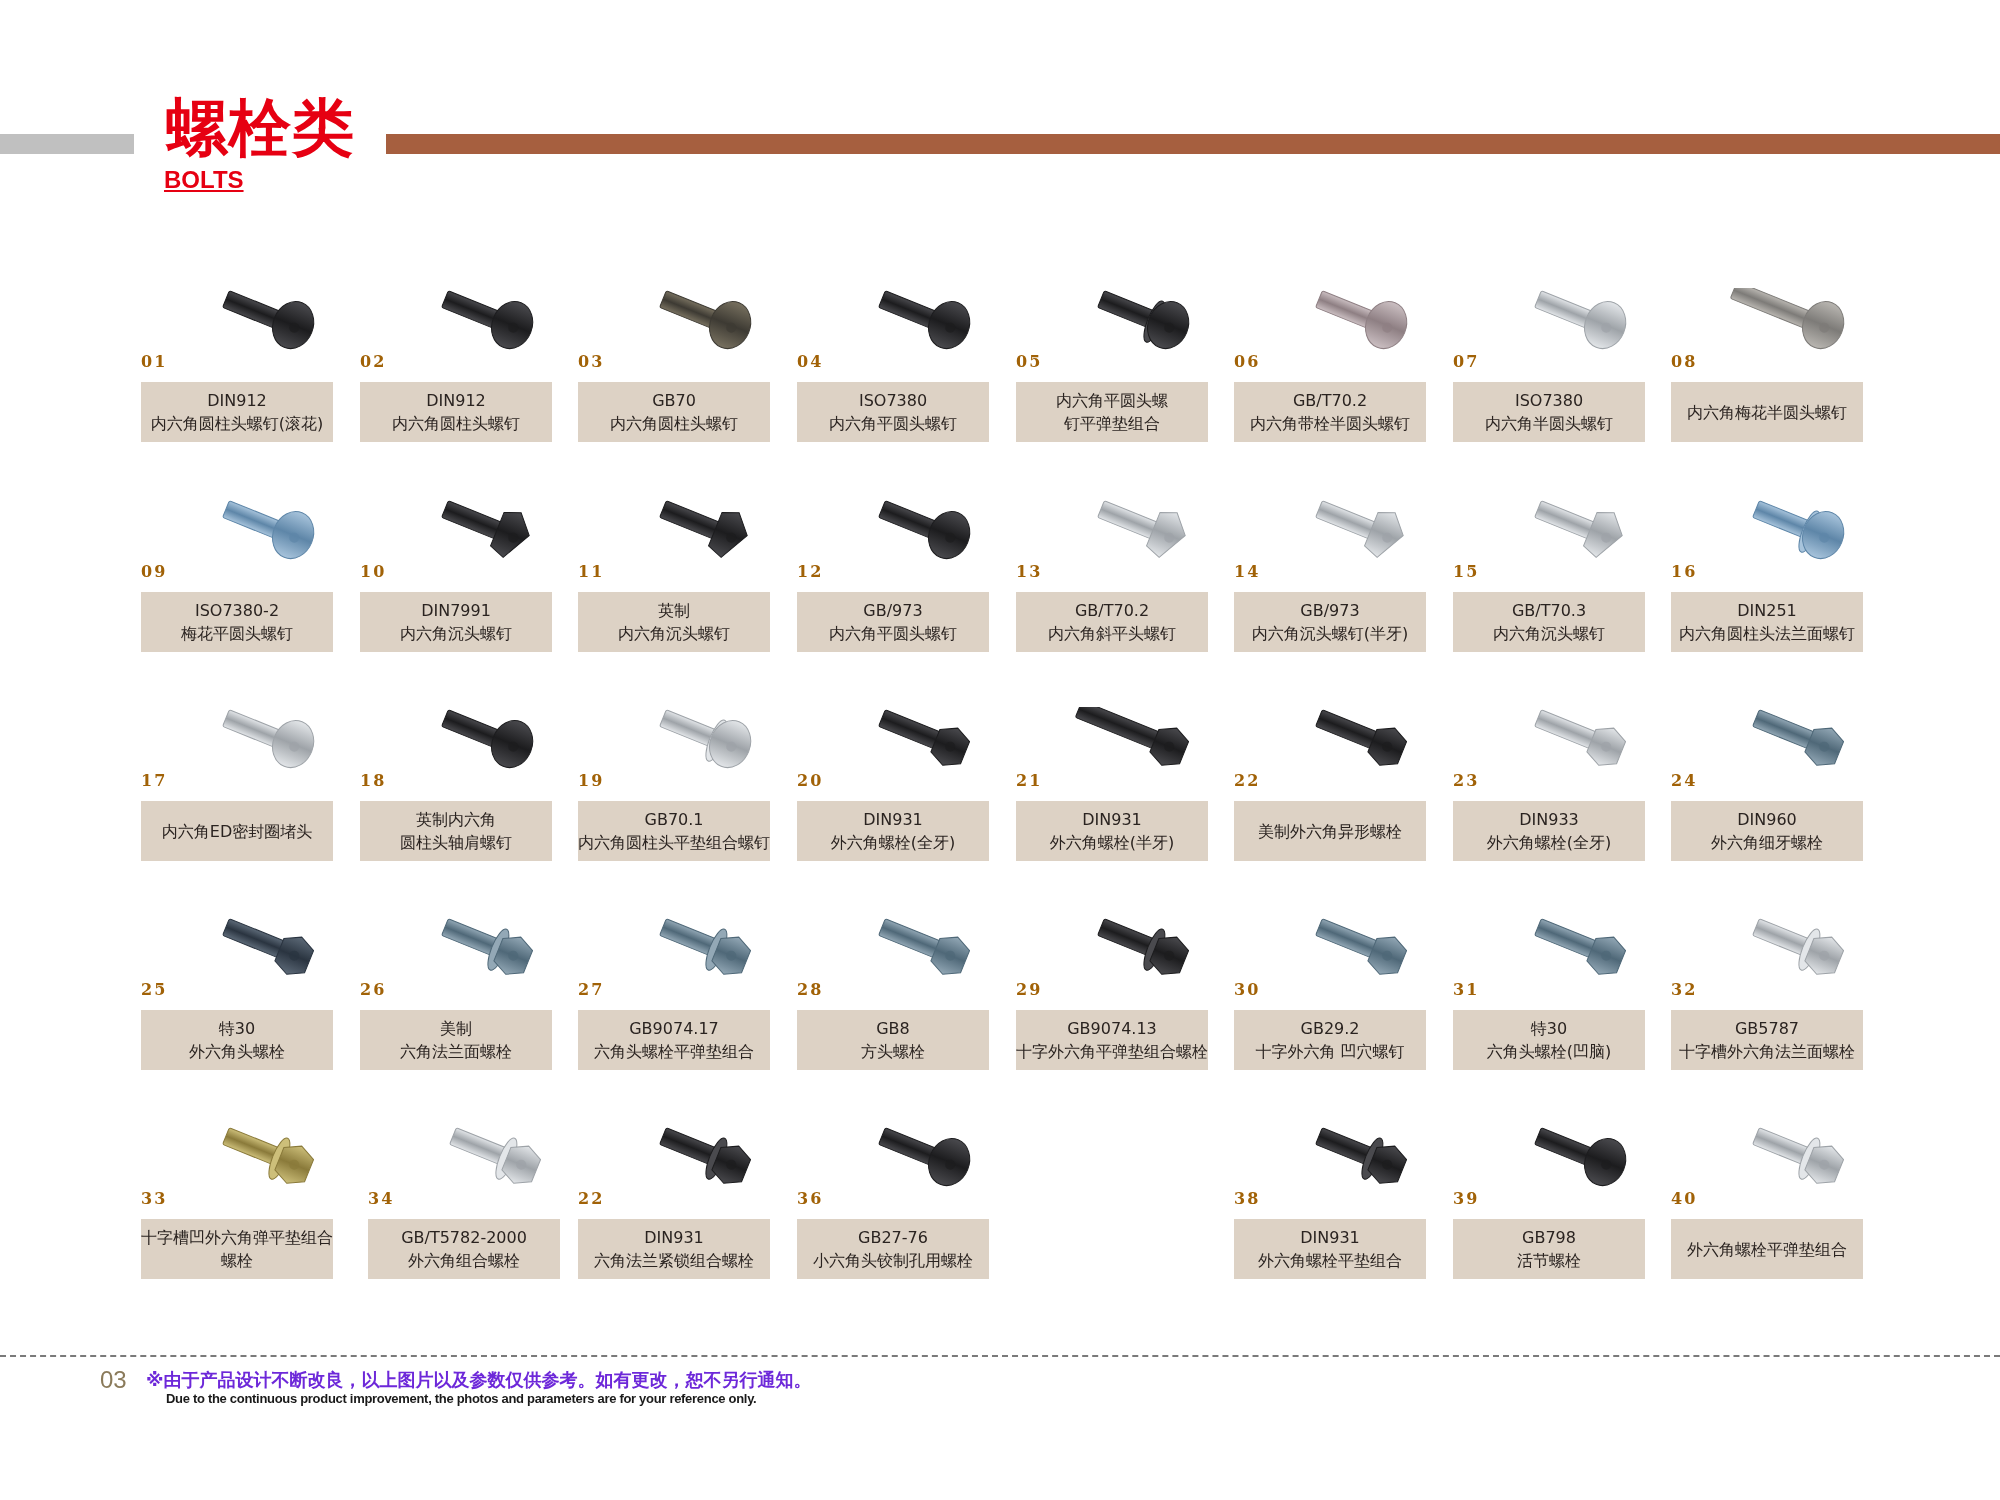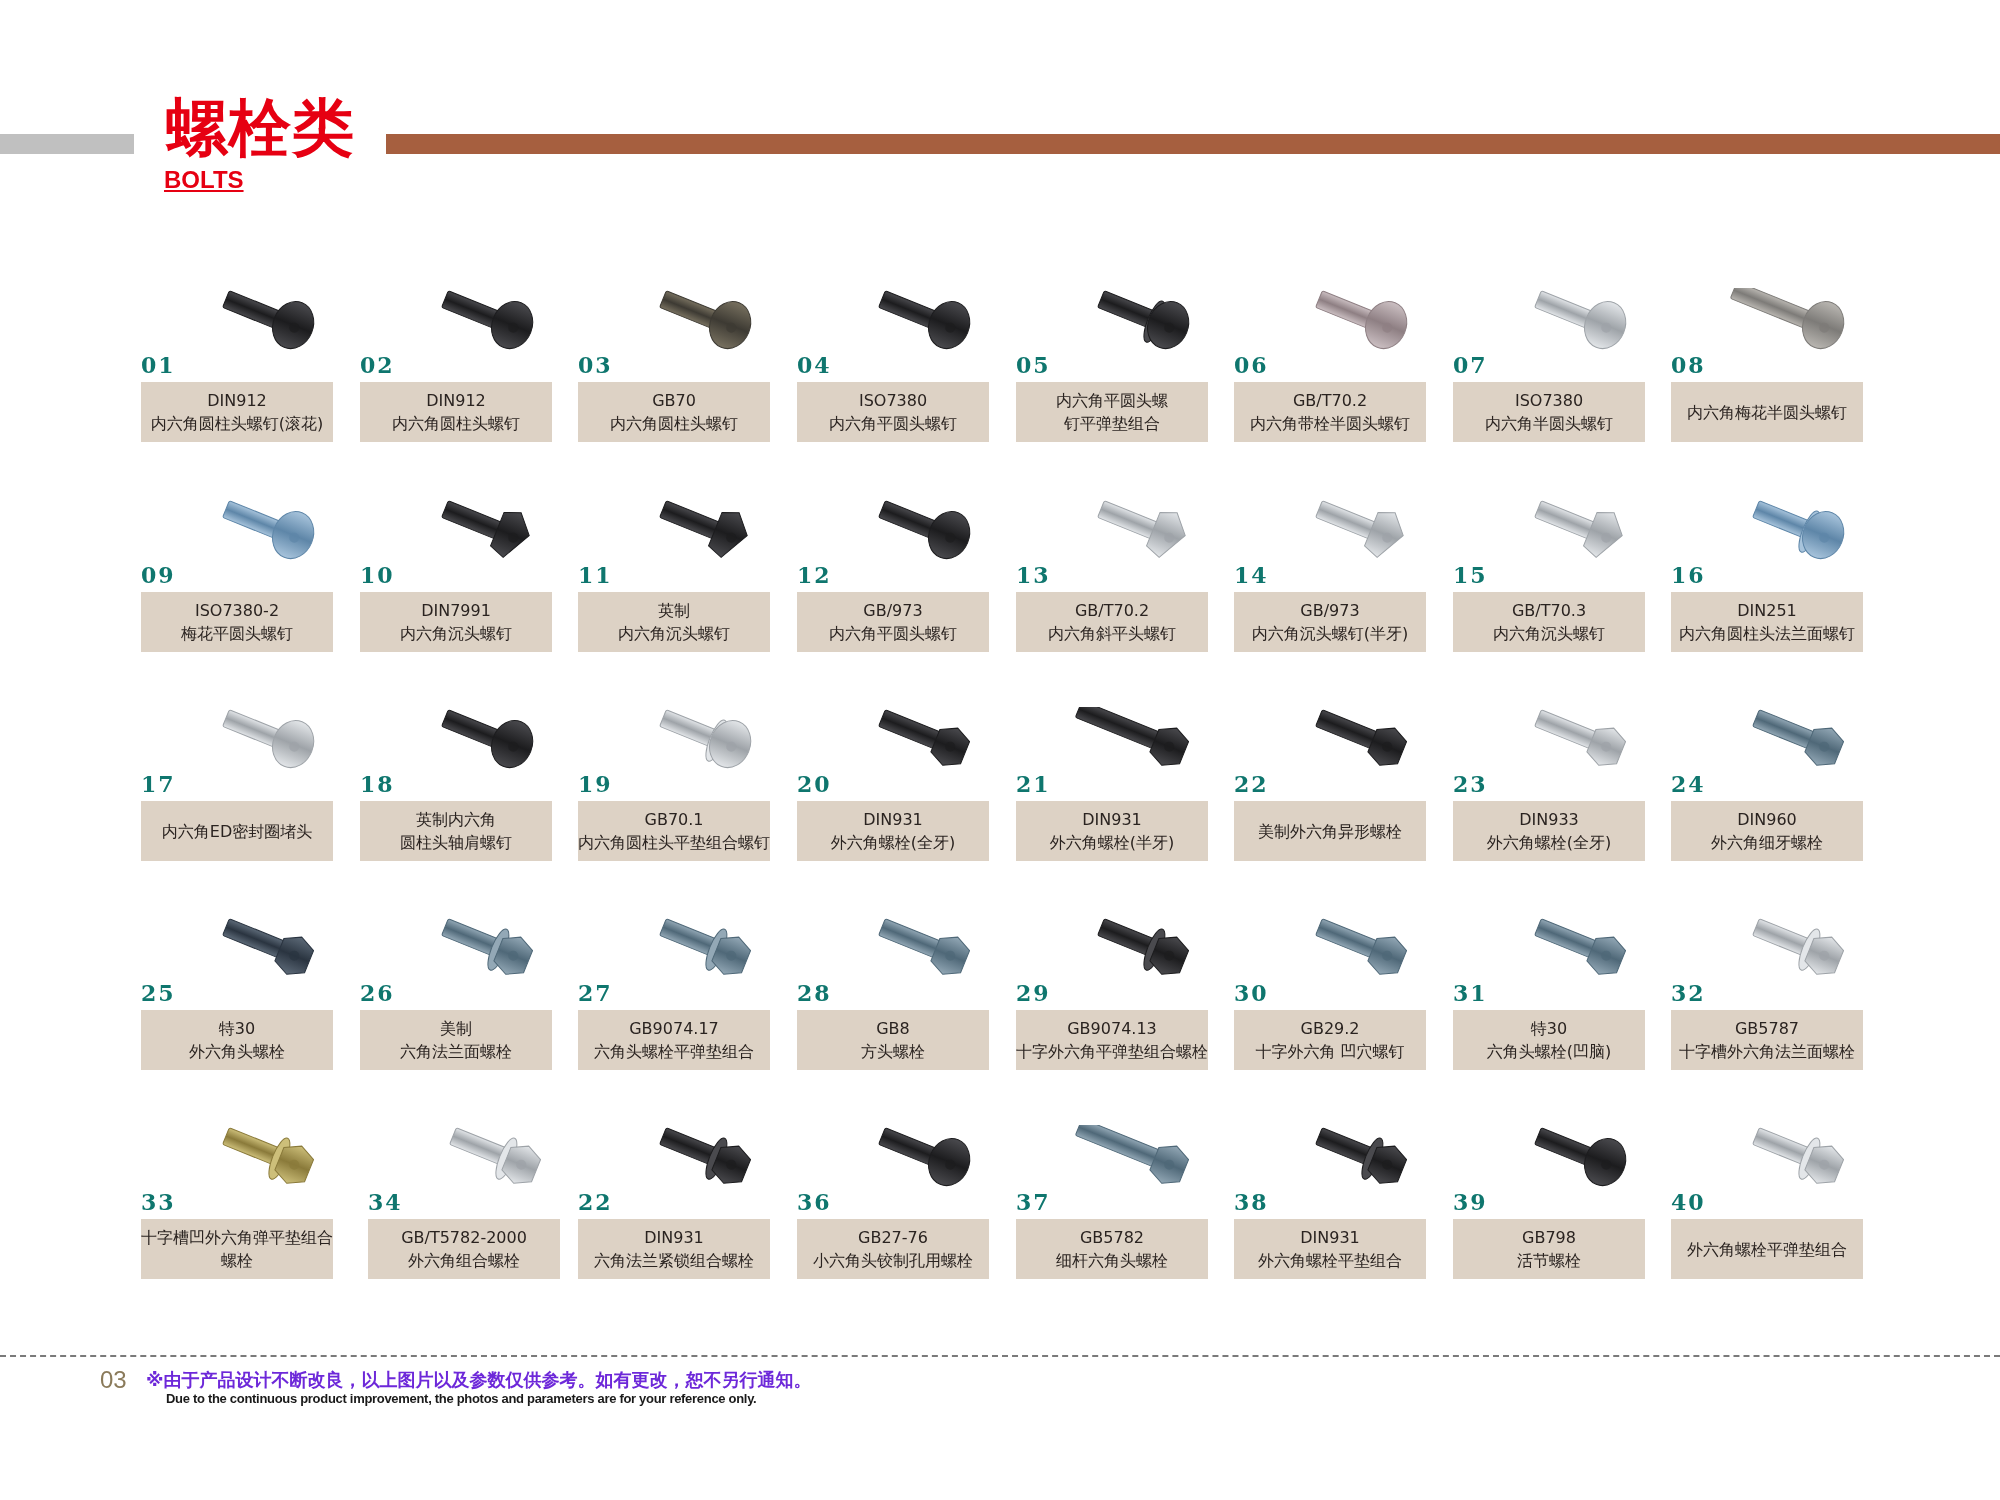--- a/index.html
+++ b/index.html
@@ -4,21 +4,21 @@
 <style>
   html, body { margin:0; padding:0; background:#ffffff; }
   body { width:2000px; height:1500px; position:relative; overflow:hidden;
          font-family:"DejaVu Sans", "Liberation Sans", sans-serif; color:#231815; }
   .bar-left { position:absolute; left:0; top:134px; width:134px; height:20px; background:#c0c0c0; }
   .bar-right { position:absolute; left:386px; top:134px; width:1614px; height:20px; background:#a65f3f; }
   .title-cn { position:absolute; left:166px; top:92px; font-size:62px; font-weight:bold; color:#e60012; letter-spacing:1px; line-height:72px; }
   .title-en { position:absolute; left:164px; top:166px; font-size:24px; font-weight:bold; color:#e60012; font-family:"Liberation Sans", sans-serif;text-decoration:underline; }
   .grid { position:absolute; left:0; top:0; width:2000px; height:1500px; }
   .item { position:absolute; width:192px; height:210px; }
-  .item .num { position:absolute; left:0; top:64px; font-family:"DejaVu Serif", "Liberation Serif", serif; font-weight:bold; font-size:22px; letter-spacing:2px; color:#0f766e; }
+  .item .num { position:absolute; left:0; top:64px; font-family:"DejaVu Serif", "Liberation Serif", serif; font-weight:bold; font-size:16px; letter-spacing:2px; color:#a16207; }
   .item .pic { position:absolute; left:38px; top:0px; width:150px; height:90px; }
   .item .label { position:absolute; left:0; top:94px; width:192px; height:60px; background:#ddd2c5;
                  display:flex; flex-direction:column; align-items:center; justify-content:center;
                  font-size:16px; line-height:23px; text-align:center; color:#2a2320; white-space:nowrap; overflow:hidden; }
   .item .label span { display:block; }
   .dash { position:absolute; left:0; top:1355px; width:2000px; border-top:2px dashed #7a7a7a; }
   .foot-page { position:absolute; left:100px; top:1366px; font-size:24px; color:#8a7a5a; font-family:"Liberation Sans", sans-serif; }
   .foot-cn { position:absolute; left:146px; top:1368px; font-size:18px; color:#6d28d9; font-weight:bold; }
   .foot-en { position:absolute; left:166px; top:1391px; font-size:13px; color:#1a1a1a; font-family:"Liberation Sans", sans-serif; font-weight:bold; letter-spacing:-0.3px; }
 </style>
@@ -816,42 +816,20 @@
           <ellipse cx="112" cy="32" rx="20" ry="24" fill="url(#g35)" stroke="#1c1c1e"></ellipse>
           <circle cx="114" cy="34" r="5" fill="#1c1c1e" opacity="0.7"></circle>
         </g>
       </svg>
       <div class="num">36</div>
       <div class="label">
         <span>GB27-76</span>
         <span>小六角头铰制孔用螺栓</span>
       </div>
     </div>
-    <div class="item" style="left: 1016px; top: 1125px;">
-      <svg class="pic" viewBox="0 0 150 90">
-        <defs>
-          <linearGradient id="g36" x1="0" y1="0" x2="0" y2="1">
-          <stop offset="0" stop-color="#93a8b6"></stop>
-            <stop offset="0.5" stop-color="#4f6878"></stop>
-            <stop offset="1" stop-color="#93a8b6"></stop>
-        </linearGradient>
-        </defs>
-        <g transform="rotate(22 100 40)">
-          <rect x="16" y="24" width="84" height="18" rx="2" fill="url(#g36)" stroke="#4f6878" stroke-width="1"></rect>
-
-          <polygon points="98,22 114,14 130,22 130,46 114,54 98,46" fill="url(#g36)" stroke="#4f6878" stroke-width="1"></polygon>
-          <circle cx="114" cy="34" r="5" fill="#4f6878" opacity="0.7"></circle>
-        </g>
-      </svg>
-      <div class="num">37</div>
-      <div class="label">
-        <span>GB5782</span>
-        <span>细杆六角头螺栓</span>
-      </div>
-    </div>
     <div class="item" style="left: 1234px; top: 1125px;">
       <svg class="pic" viewBox="0 0 150 90">
         <defs>
           <linearGradient id="g37" x1="0" y1="0" x2="0" y2="1">
           <stop offset="0" stop-color="#4a4a4e"></stop>
             <stop offset="0.5" stop-color="#1c1c1e"></stop>
             <stop offset="1" stop-color="#4a4a4e"></stop>
         </linearGradient>
         </defs>
         <g transform="rotate(22 100 40)">

